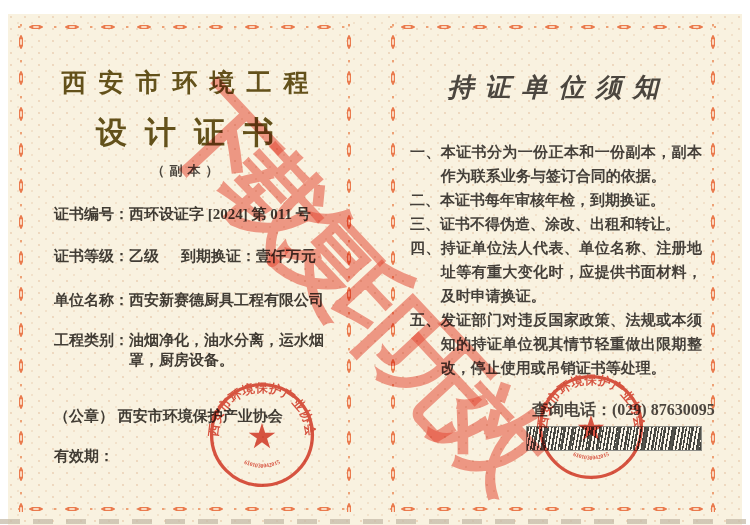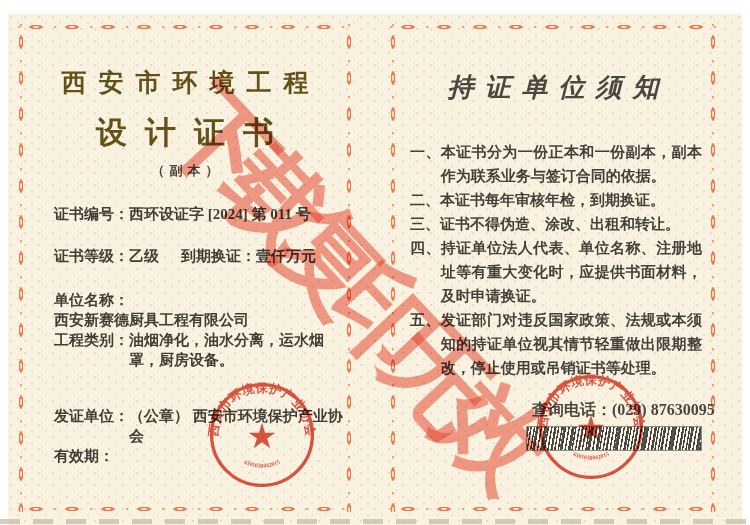--- a/index.html
+++ b/index.html
@@ -54,21 +54,21 @@
   .cert-subtitle{
     position:absolute;left:0;right:0;top:140px;text-align:center;
     font-size:13px;color:#4a453d;letter-spacing:5px;text-indent:5px;font-weight:bold;
   }
   .field-row{
     position:absolute;left:38px;right:10px;display:flex;
     font-size:15px;font-weight:bold;color:#413c34;line-height:20px;
   }
   .field-row .lab{white-space:nowrap;}
   .field-row .val{flex:1;}
-  .row-1{top:182px;} .row-2{top:224px;} .row-3{top:268px;flex-direction:column;}
+  .row-1{top:182px;} .row-2{top:224px;} .row-3{top:268px;}
   .row-4{top:308px;justify-content:flex-end;} .row-5{top:384px;} .row-6{top:424px;}
   .row-2 .gap{width:22px;}
 
   
   .notice-title{
     position:absolute;left:0;right:0;top:48px;text-align:center;
     font-size:26px;font-weight:bold;color:#4b463f;
     letter-spacing:11px;text-indent:11px;font-style:italic;
   }
   .notice-list{
@@ -140,21 +140,20 @@
     </div>
     <div class="field-row row-3">
       <span class="lab">单位名称：</span>
       <span class="val">西安新赛德厨具工程有限公司</span>
     </div>
     <div class="field-row row-4">
       <span class="lab">工程类别：</span>
       <span class="val">油烟净化，油水分离，运水烟罩，厨房设备。</span>
     </div>
     <div class="field-row row-5">
-      <span class="lab">发证单位：</span>
       <span class="val">（公章） 西安市环境保护产业协会</span>
     </div>
     <div class="field-row row-6">
       <span class="lab">有效期：</span>
     </div>
 
     <svg class="stamp stamp-left" viewBox="0 0 120 120">
       <circle cx="60" cy="60" r="54" fill="none" stroke="#d8402f" stroke-width="3.6"></circle>
       <path id="arcTopL" d="M 13 68 A 47.5 47.5 0 1 1 107 68" fill="none"></path>
       <path id="arcBotL" d="M 22 74 A 45 45 0 0 0 98 74" fill="none"></path>

